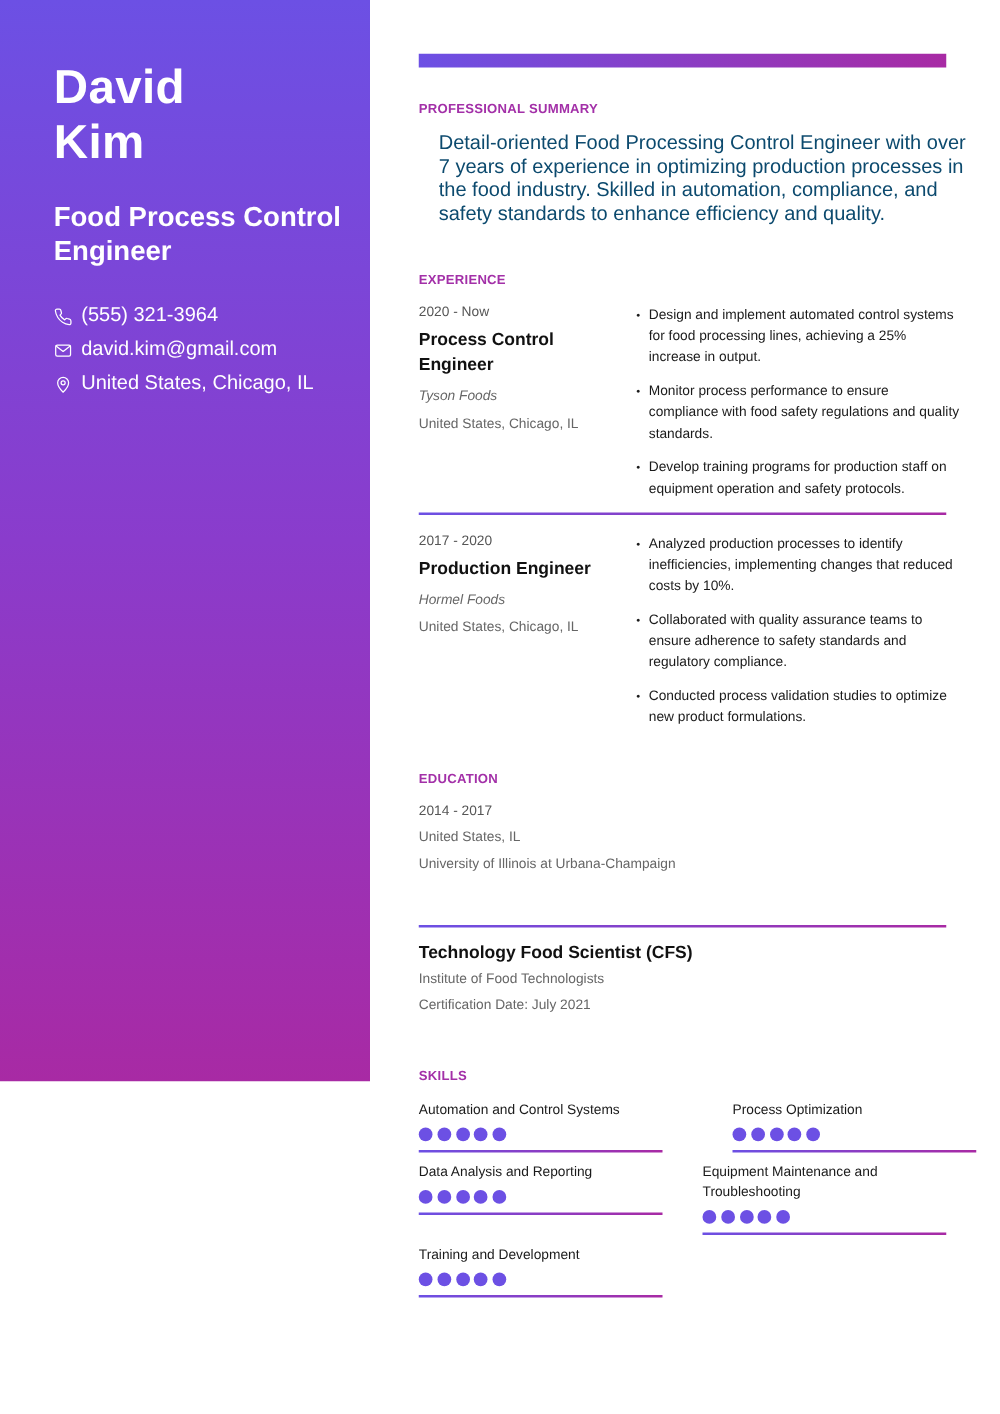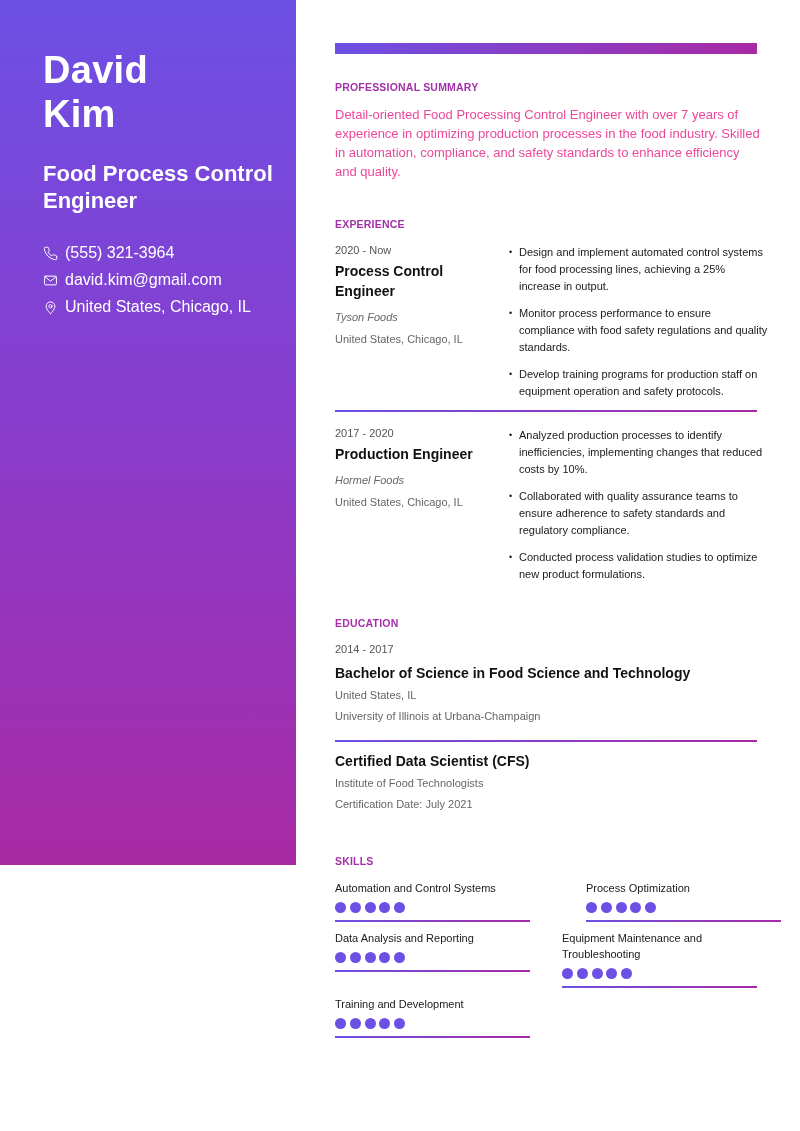--- a/index.html
+++ b/index.html
@@ -14,21 +14,21 @@
   .name { position: absolute; left: 43px; top: 48px; font-size: 38px; font-weight: 700; line-height: 44px; letter-spacing: 0.3px; }
   .title { position: absolute; left: 43px; top: 160px; width: 240px; font-size: 22px; font-weight: 700; line-height: 27px; }
   .contacts { position: absolute; left: 43px; top: 244px; }
   .contact { display: flex; align-items: center; height: 18px; margin-bottom: 9px; font-size: 16px; }
   .contact svg { width: 15px; height: 15px; margin-right: 7px; flex-shrink: 0; }
 
   .main { position: absolute; left: 335px; top: 0; width: 422px; }
   .topbar { position: absolute; left: 0; top: 43px; width: 422px; height: 11px; background: linear-gradient(90deg, #6c50e4, #a82aa4); }
 
   .section-heading { position: absolute; left: 0; font-size: 10.5px; font-weight: 700; color: #a330a8; letter-spacing: 0.2px; }
-  .summary { position: absolute; left: 0; top: 105px; width: 425px; font-size: 13px; line-height: 19px; color: #ec4899; }
+  .summary { position: absolute; left: 16px; top: 105px; width: 425px; font-size: 16px; line-height: 19px; color: #0c4a6e; }
 
   .job { position: absolute; left: 0; width: 432px; }
   .job .period { position: absolute; left: 0; top: 0; font-size: 11px; color: #555; }
   .job .role { position: absolute; left: 0; top: 17px; width: 150px; font-size: 14px; font-weight: 700; line-height: 20px; color: #111; }
   .job .company { position: absolute; left: 0; font-size: 11px; color: #666; font-style: italic; }
   .job .loc { position: absolute; left: 0; font-size: 11px; color: #666; }
   .job ul { position: absolute; left: 175px; top: 0; width: 258px; list-style: none; }
   .job li { position: relative; padding-left: 9px; font-size: 11px; line-height: 17px; color: #1a1a1a; margin-bottom: 10px; }
   .job li::before { content: "•"; position: absolute; left: -1px; top: 0; font-size: 9px; }
 
@@ -109,29 +109,28 @@
       <li>Analyzed production processes to identify inefficiencies, implementing changes that reduced costs by 10%.</li>
       <li>Collaborated with quality assurance teams to ensure adherence to safety standards and regulatory compliance.</li>
       <li>Conducted process validation studies to optimize new product formulations.</li>
     </ul>
   </div>
 
   <div class="section-heading" style="top:617px;">EDUCATION</div>
 
   <div class="edu" style="top:643px;">
     <div class="period">2014 - 2017</div>
-    <div class="degree">Bachelor of Science in Food Science and Technology</div>
     <div class="meta">United States, IL</div>
     <div class="meta">University of Illinois at Urbana-Champaign</div>
   </div>
 
   <div class="divider" style="top:740px;"></div>
 
   <div class="edu" style="top:753px;">
-    <div class="degree" style="margin-top:0;">Certified Data Scientist (CFS)</div>
+    <div class="degree" style="margin-top:0;">Technology Food Scientist (CFS)</div>
     <div class="meta">Institute of Food Technologists</div>
     <div class="meta">Certification Date: July 2021</div>
   </div>
 
   <div class="section-heading" style="top:855px;">SKILLS</div>
 
   <div class="skill" style="left:0; top:880px;">
     <div class="label">Automation and Control Systems</div>
     <div class="dots">
       <span class="dot"></span>

